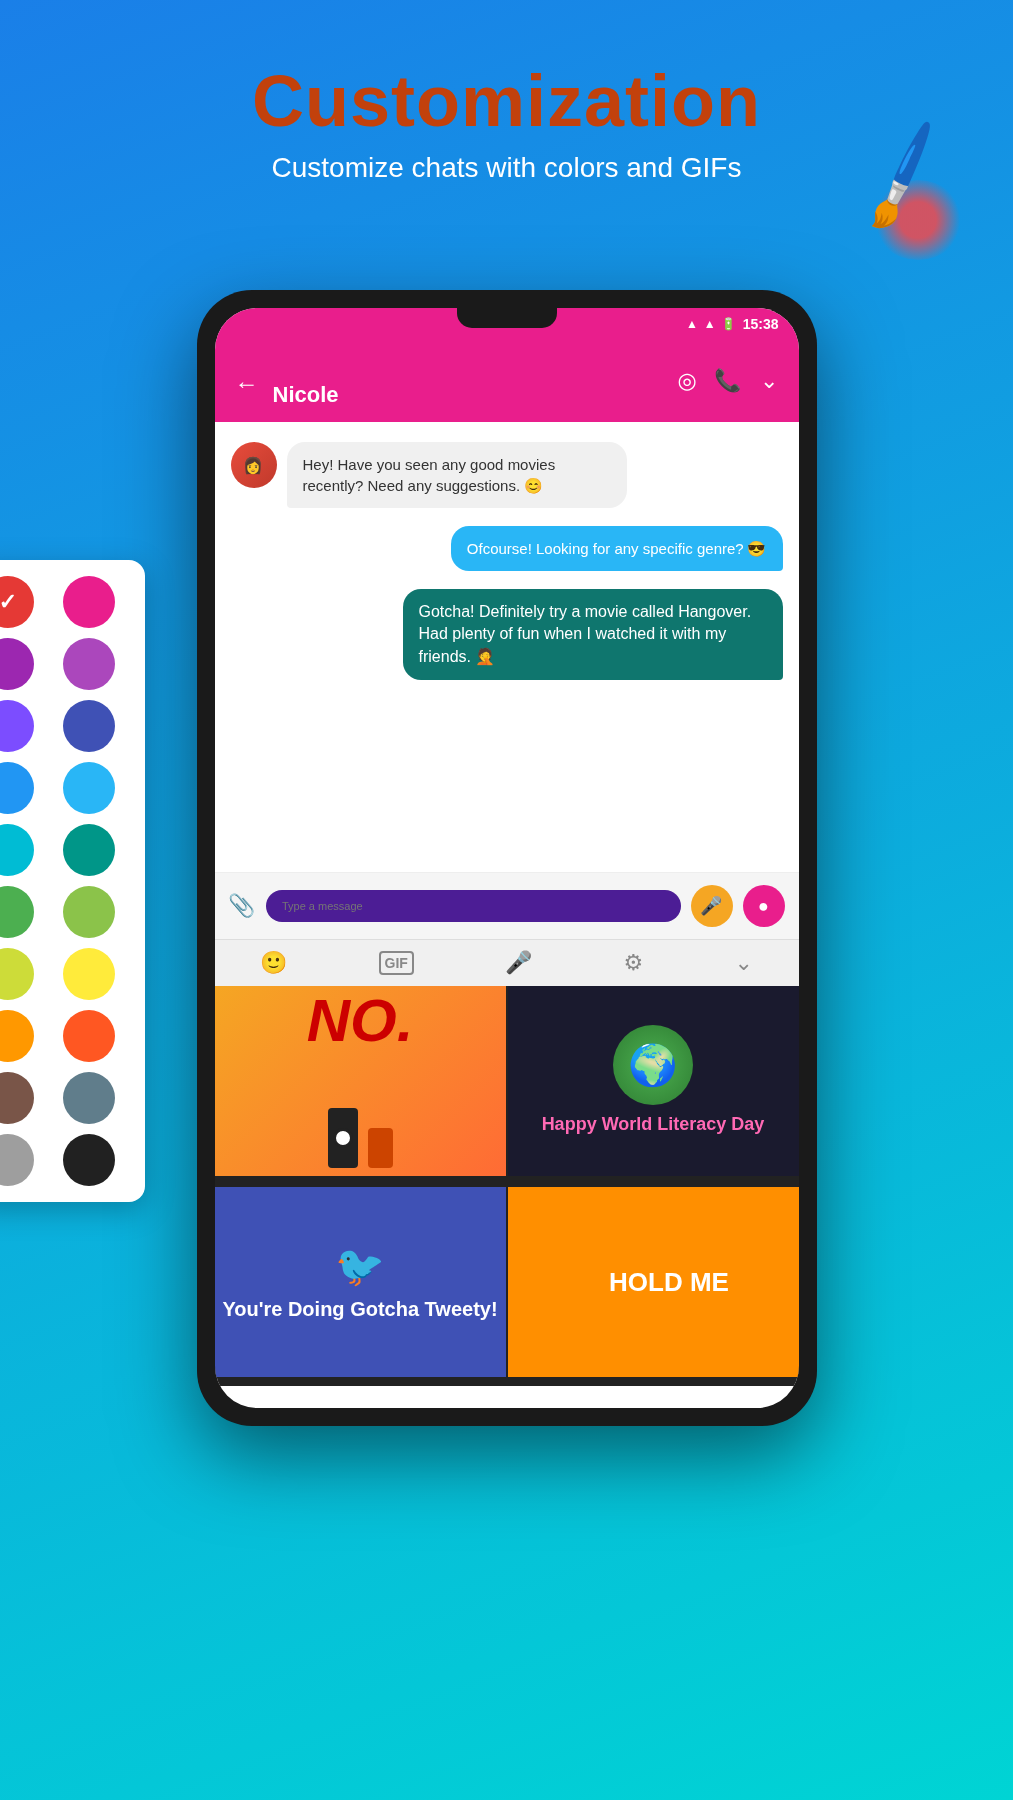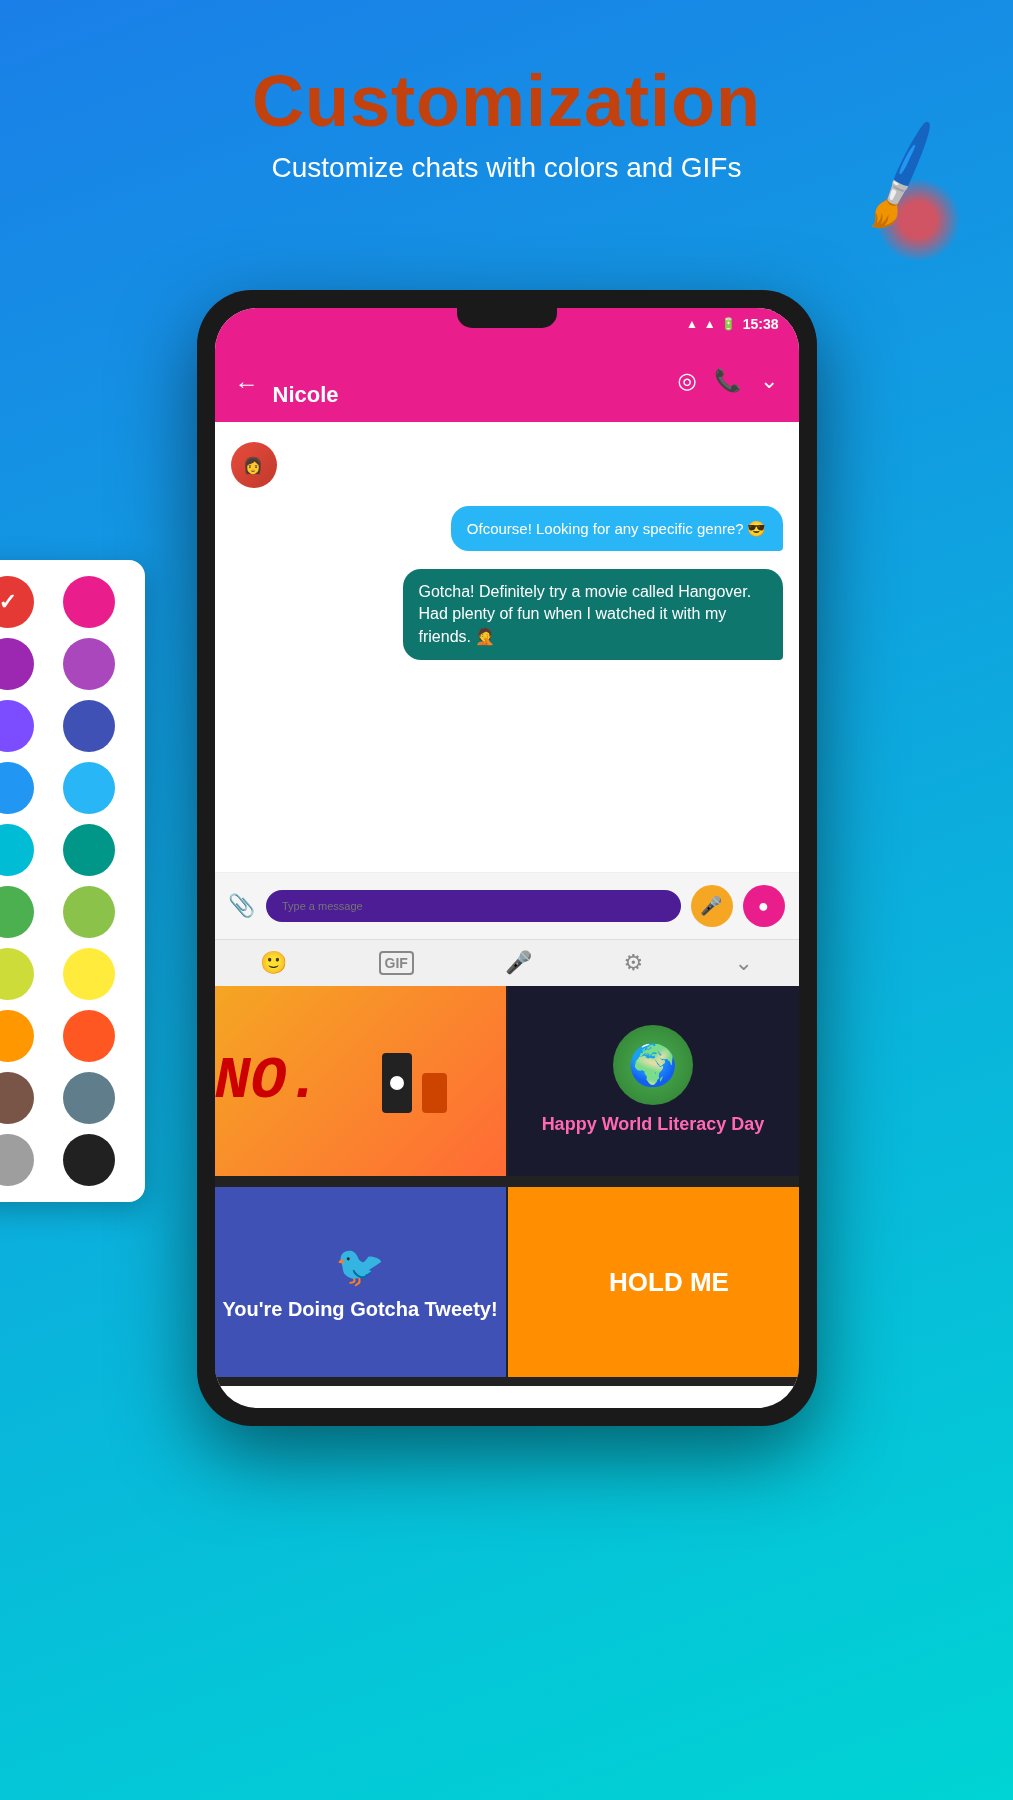--- a/index.html
+++ b/index.html
@@ -275,24 +275,23 @@
       position: relative;
     }
     .gif-no {
       background: linear-gradient(135deg, #f5a623, #ff6b35);
       font-size: 52px;
       font-weight: 900;
       color: #ff1744;
       display: flex;
       align-items: center;
       justify-content: space-between;
-      flex-direction: row;
+      flex-direction: column;
       width: 100%;
       height: 100%;
-      font-family: Liberation Mono, monospace;
     }
     .gif-literacy {
       background: #1a1a2e;
       width: 100%;
       height: 100%;
       display: flex;
       align-items: center;
       justify-content: center;
       flex-direction: column;
     }
@@ -439,20 +438,23 @@
           <span class="header-icon">⌄</span>
         </div>
       </div>
 
       <div class="chat-area">
 
         <div class="msg-row">
           <div class="avatar">
             <div class="avatar-img">👩</div>
           </div>
+          <div class="bubble-received">
+            <span>Hey! Have you seen any good movies recently? Need any suggestions. 😊</span>
+          </div>
         </div>
 
         <div class="msg-row-sent">
           <div class="bubble-sent">
             <span>Ofcourse! Looking for any specific genre? 😎</span>
           </div>
         </div>
 
 
         <div class="msg-row-sent">

